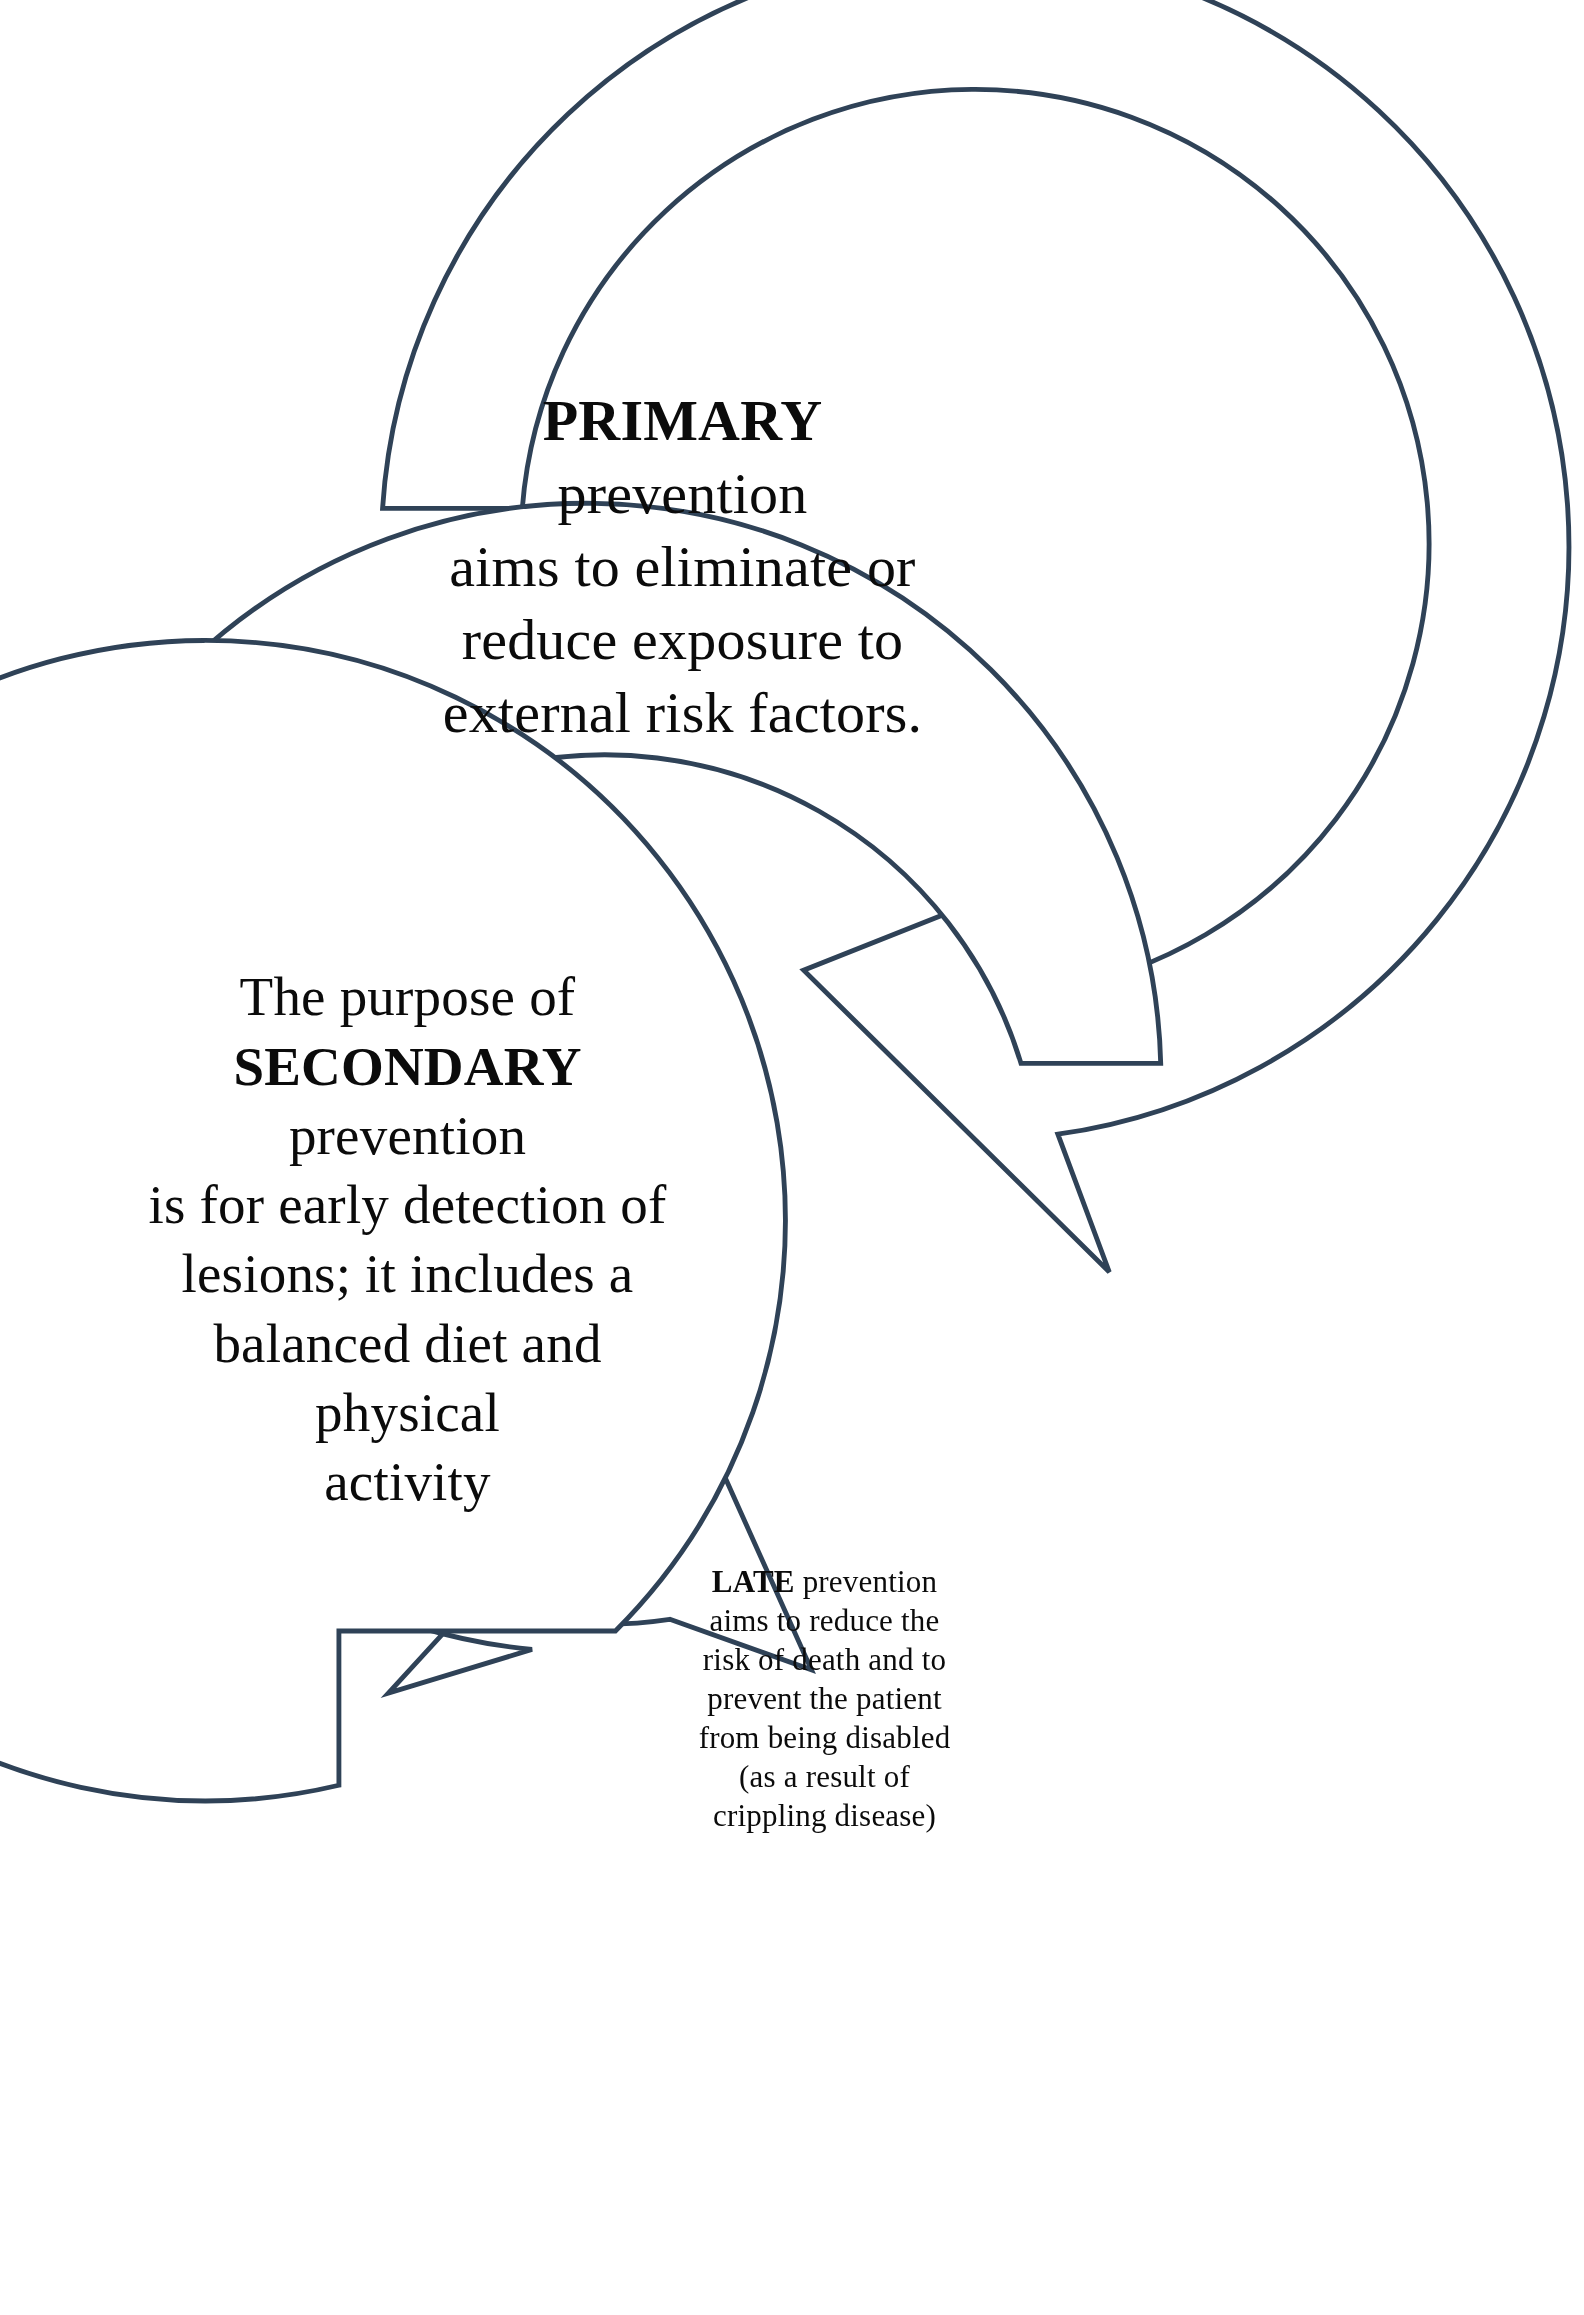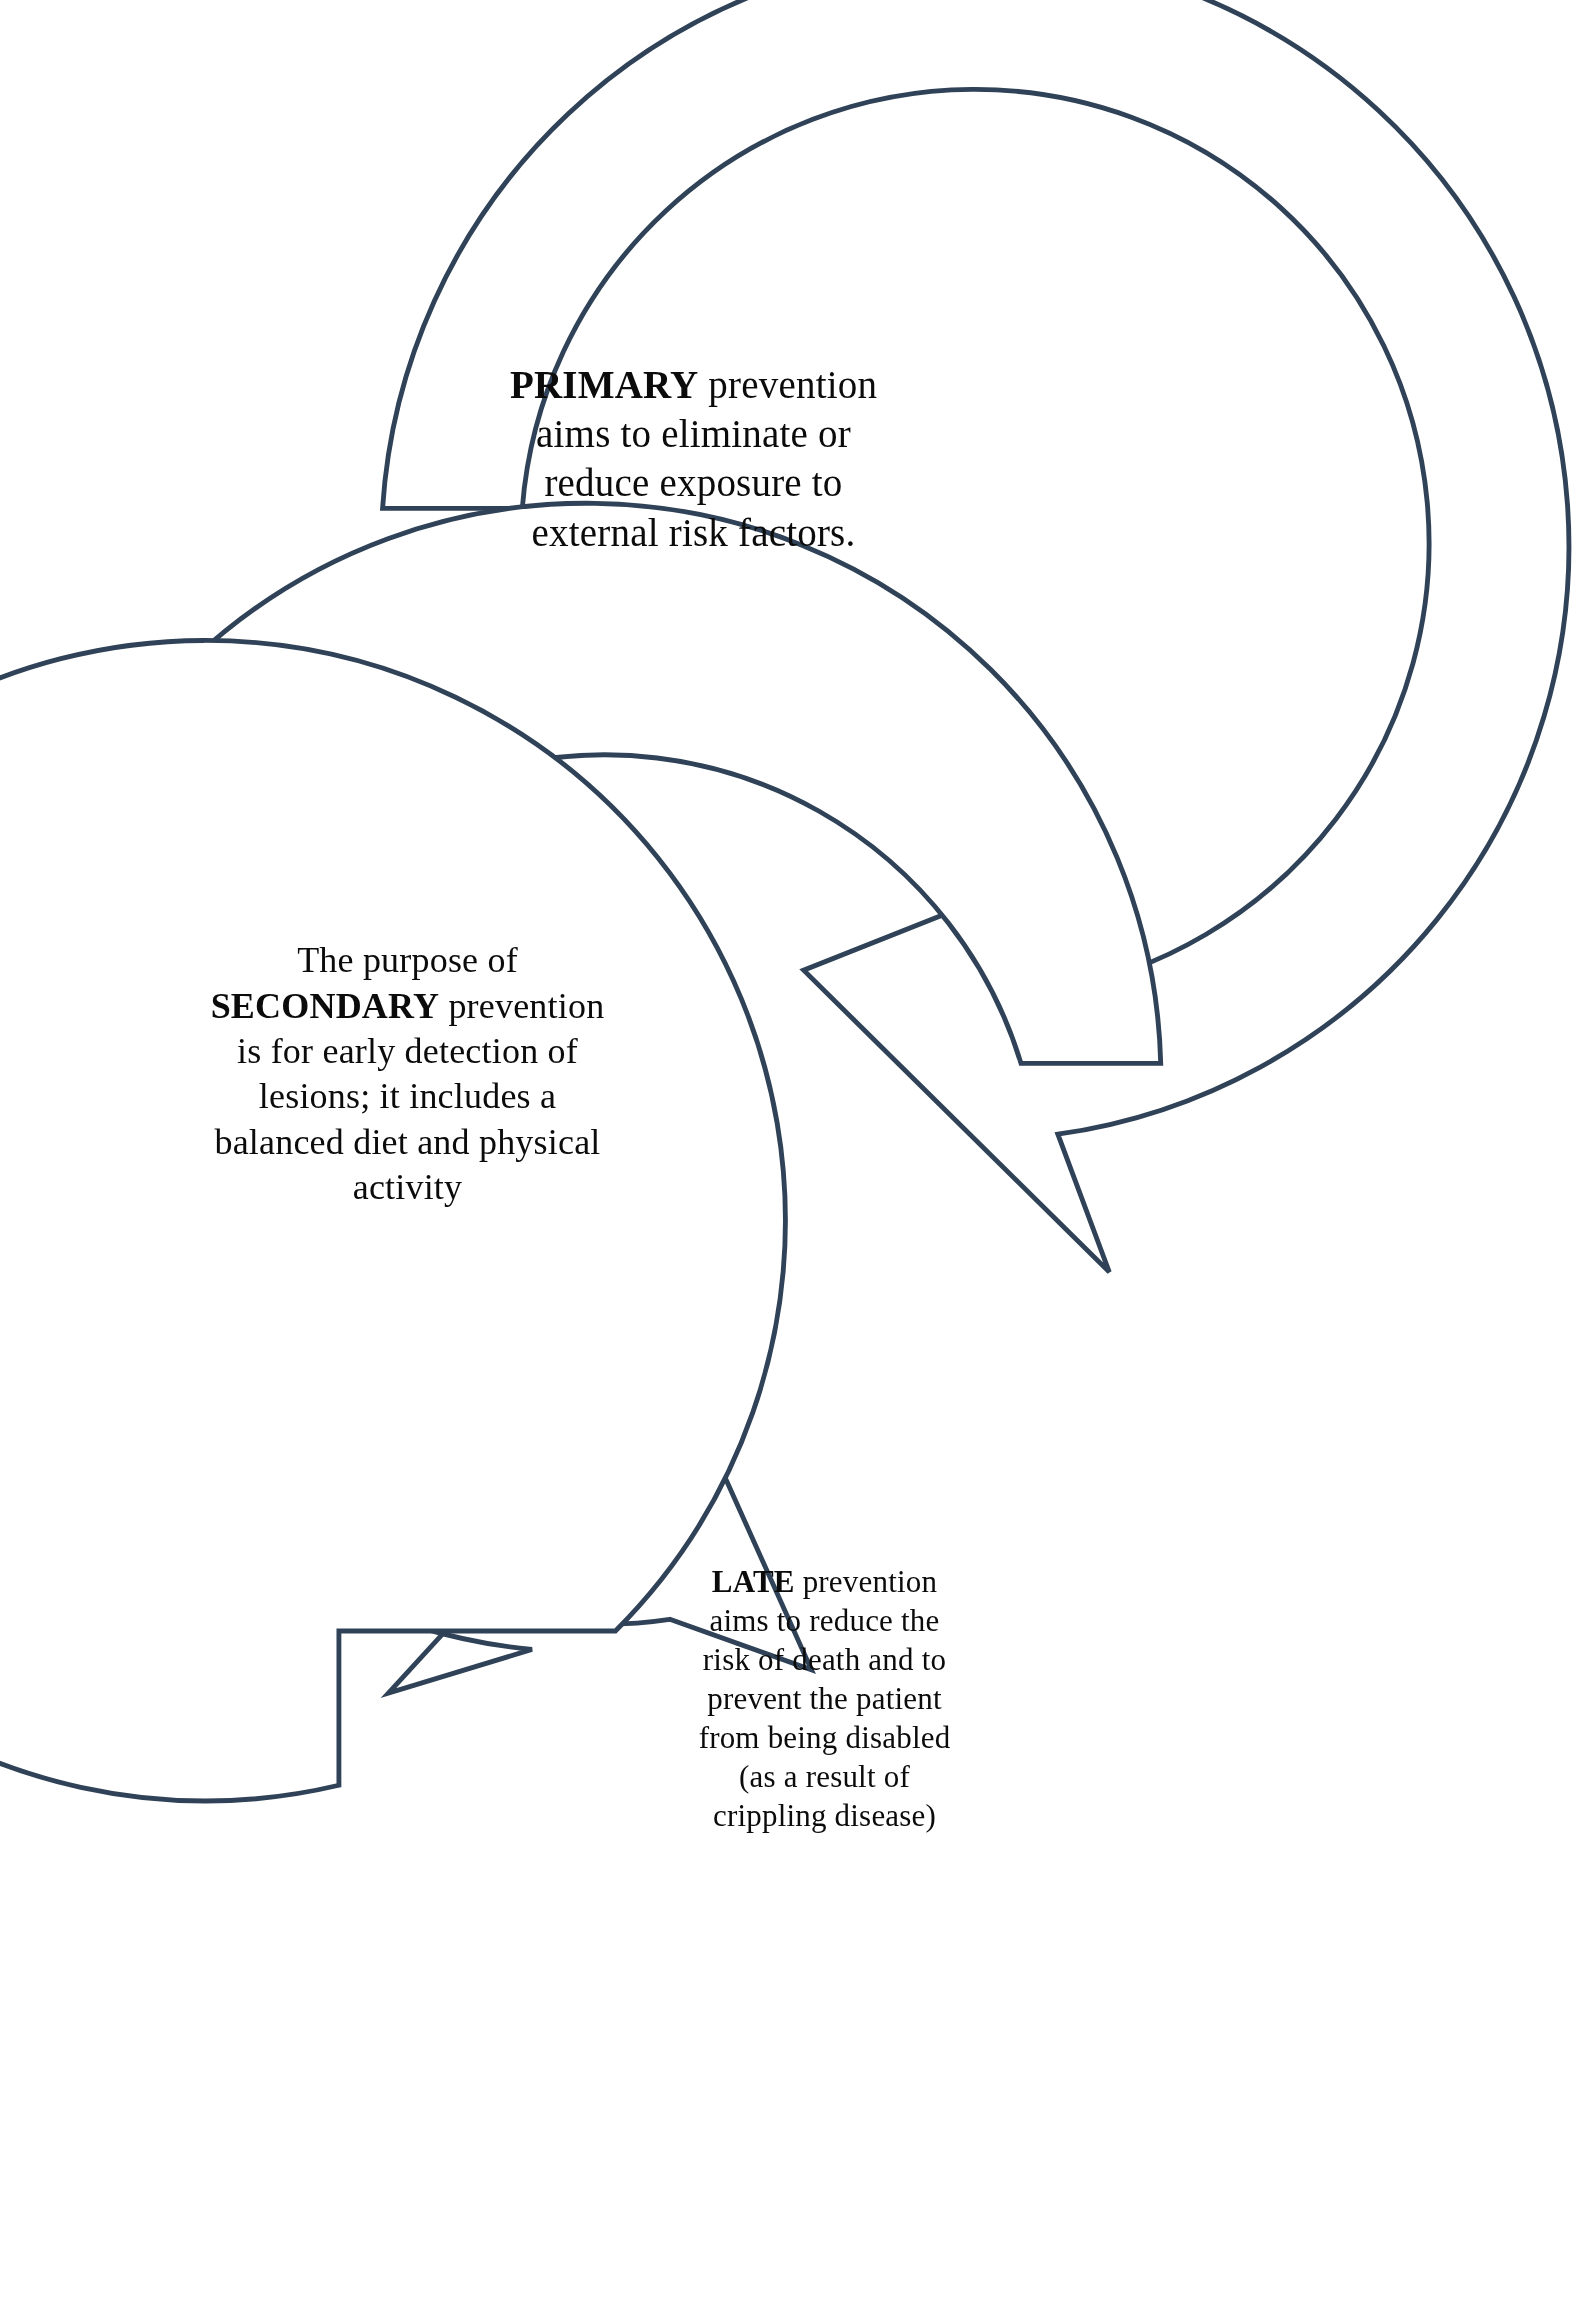--- a/index.html
+++ b/index.html
@@ -41,30 +41,30 @@
     color: #0b0b0b;
     font-family: "Liberation Serif", "DejaVu Serif", serif;
     line-height: 1.26;
     letter-spacing: 0.2px;
     white-space: pre-line;
   }
   .text-block .strong {
     font-weight: bold;
   }
   #text-primary {
-    left: 451px;
+    left: 440px;
     top: 311px;
     width: 485px;
-    font-size: 39px;
+    font-size: 58px;
   }
   #text-secondary {
     left: 136px;
     top: 893px;
     width: 543px;
-    font-size: 36px;
+    font-size: 55px;
   }
   #text-late {
     left: 582px;
     top: 1523px;
     width: 485px;
     font-size: 31px;
   }
 </style>
 </head>
 <body>

